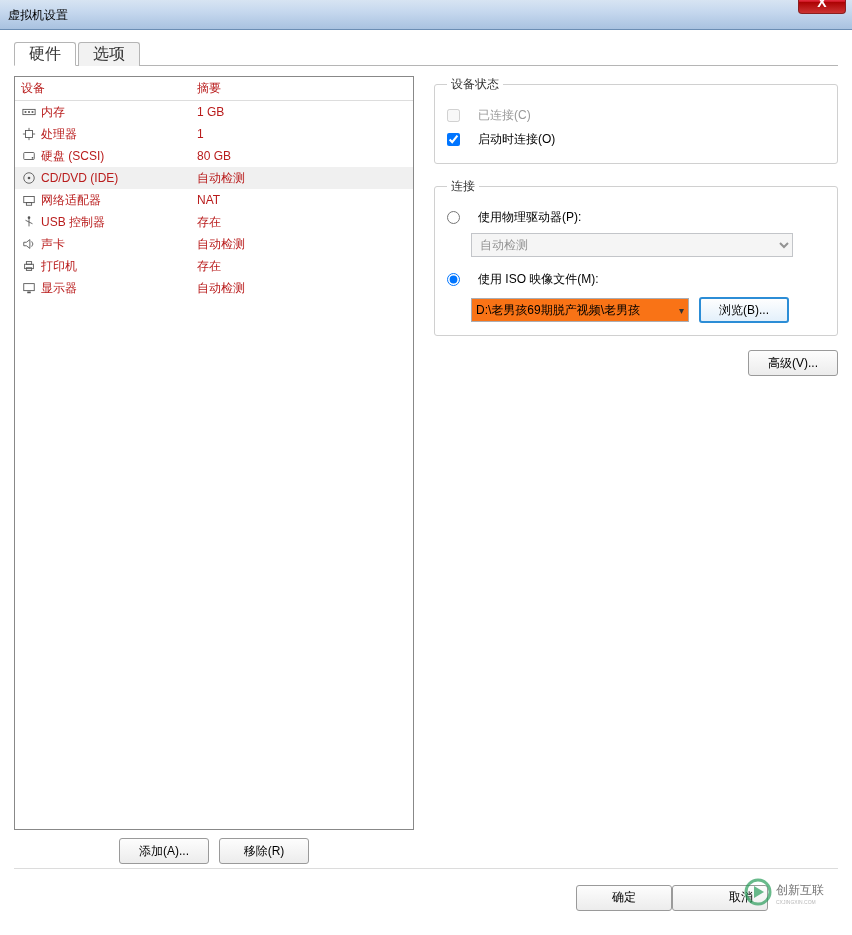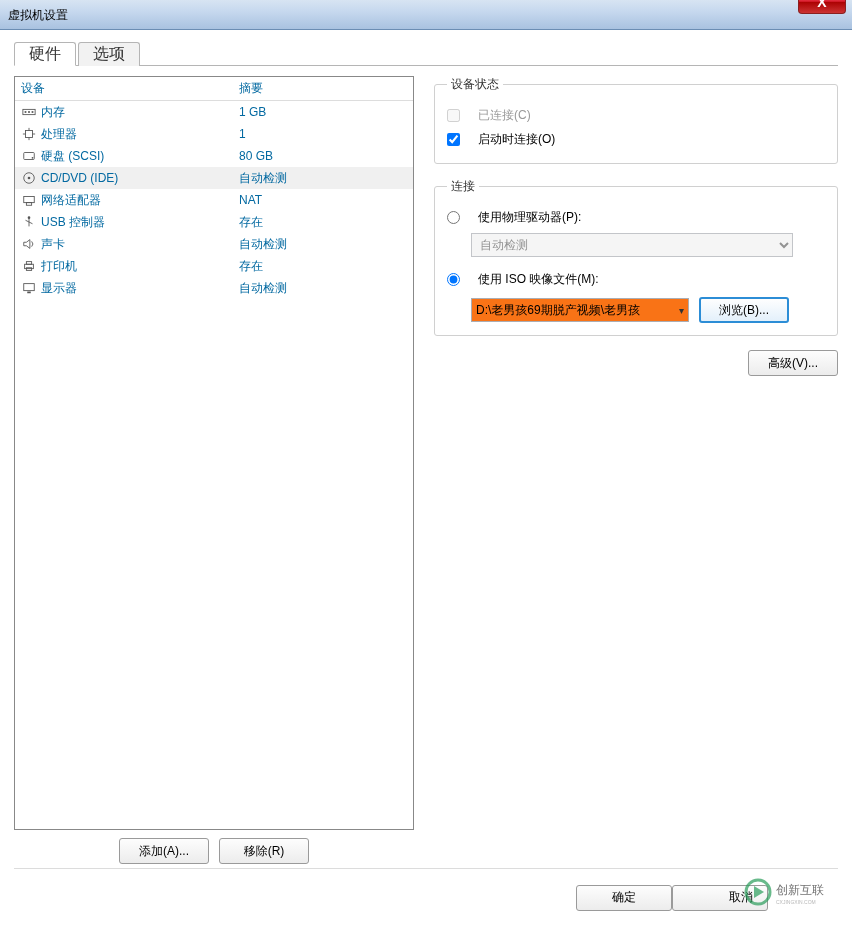--- a/index.html
+++ b/index.html
@@ -55,23 +55,22 @@
   .right-col { flex: 1; }
 
   
   .device-box {
     border: 1px solid #888;
     height: 754px;
     background: #fff;
   }
   .dev-row {
     display: flex; align-items: center;
-    height: 22px; font-size: 12px; color: #0369a1;
+    height: 22px; font-size: 12px; color: #b91c1c;
     padding-left: 6px;
-    gap: 42px;
   }
   .dev-row.header { background: #fff; border-bottom: 1px solid #ddd; font-weight: normal; height: 24px; }
   .dev-row.header .col-dev { }
   .dev-row.selected { background: #f0f0f0; }
   .col-dev { width: 176px; display: flex; align-items: center; gap: 4px; }
   .col-sum { flex: 1; }
   .dev-icon { width: 16px; height: 16px; display: inline-flex; align-items: center; justify-content: center; }
   .dev-icon svg { width: 14px; height: 14px; }
 
   

